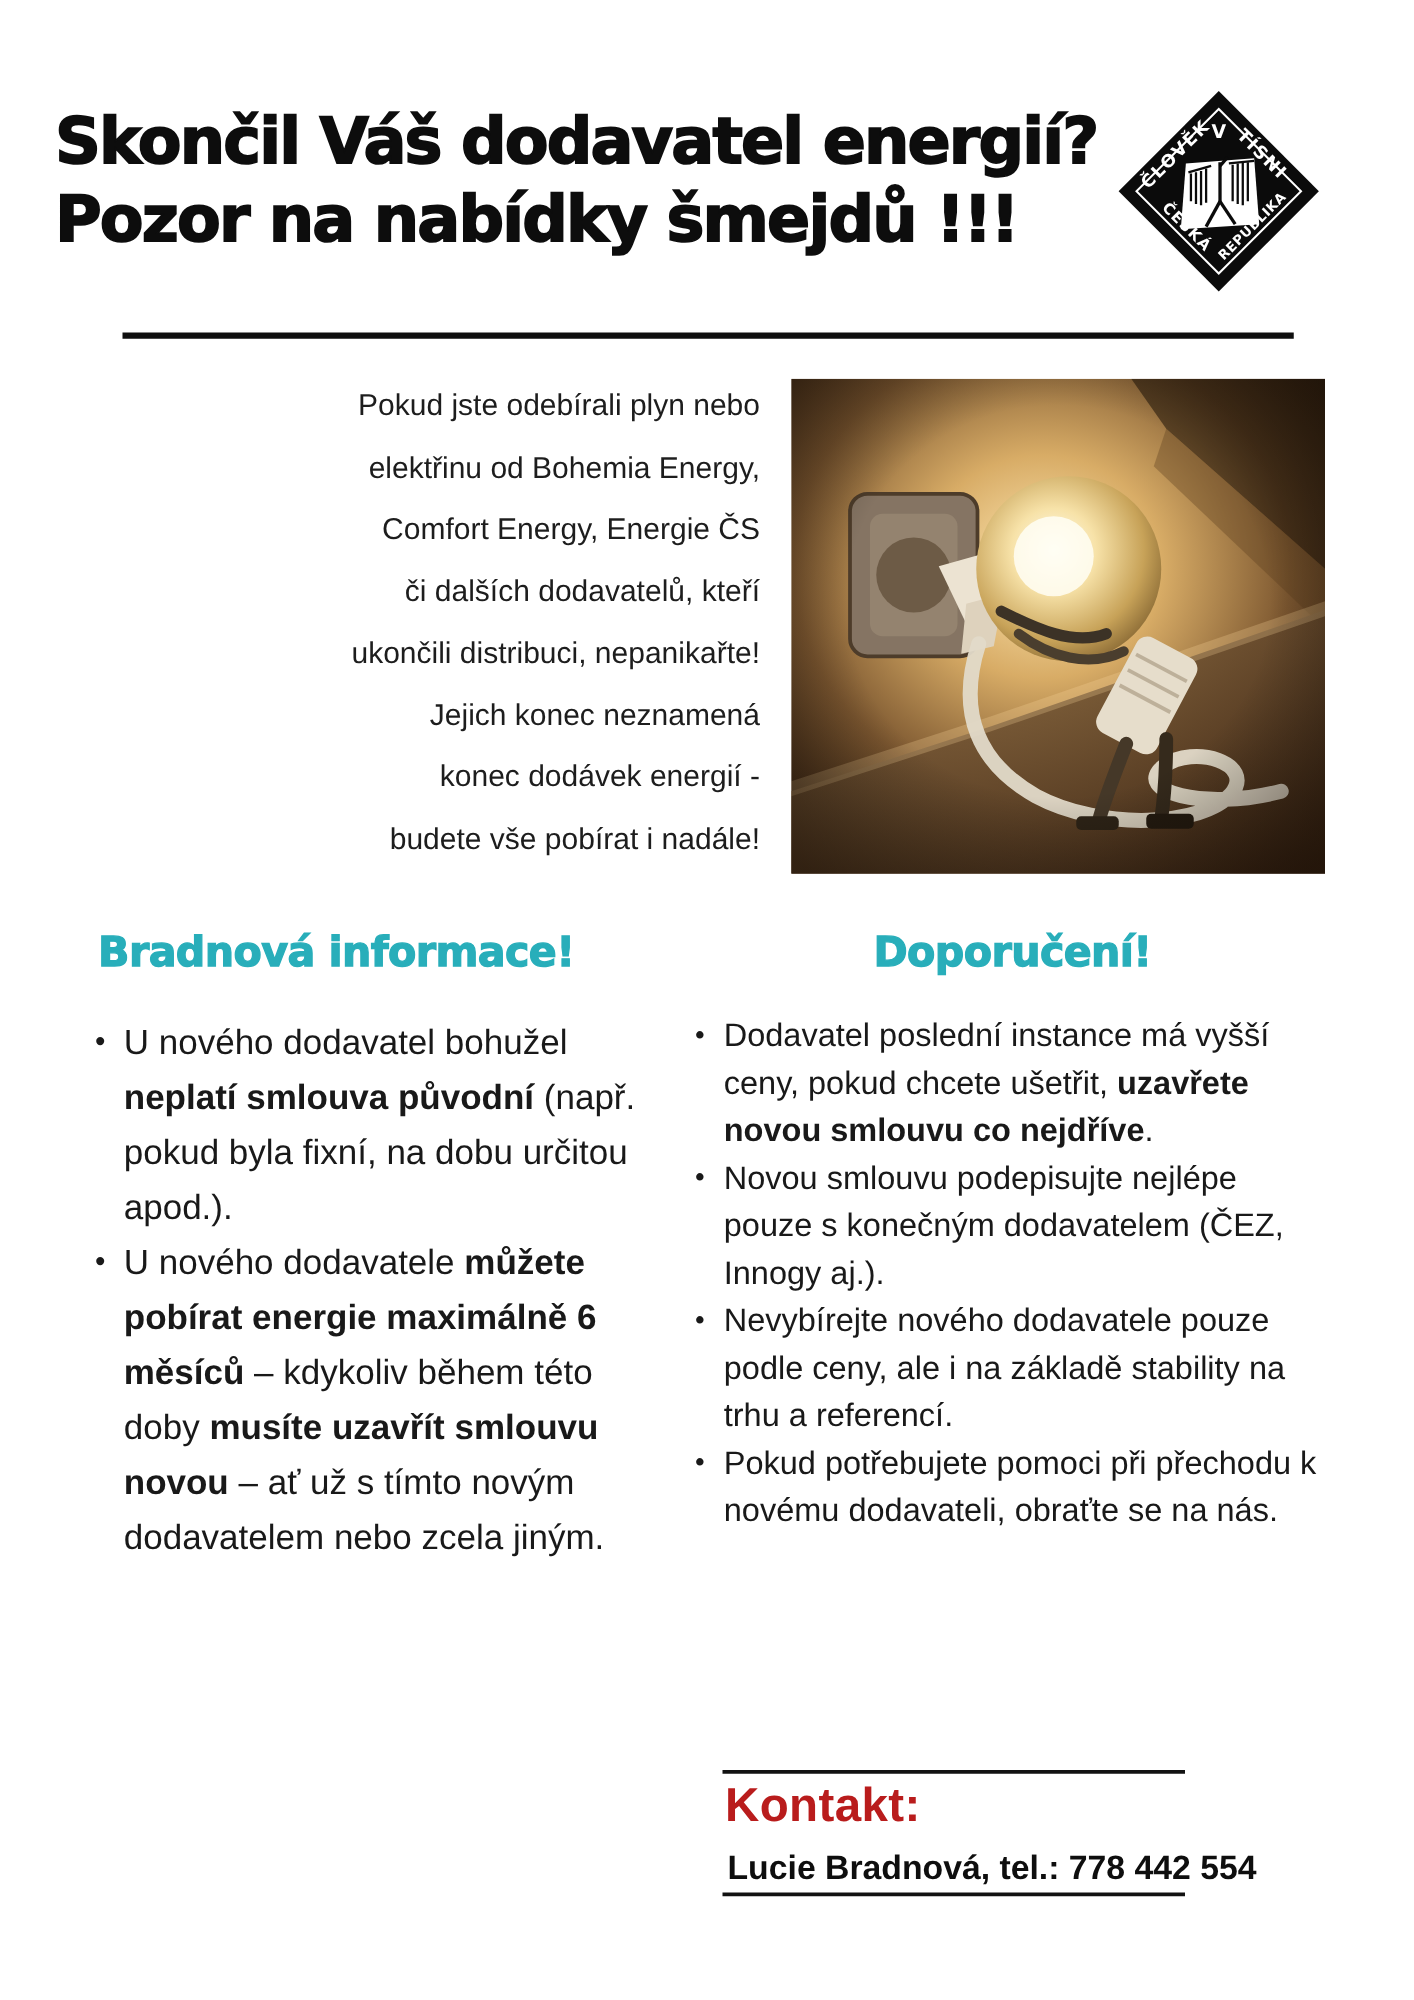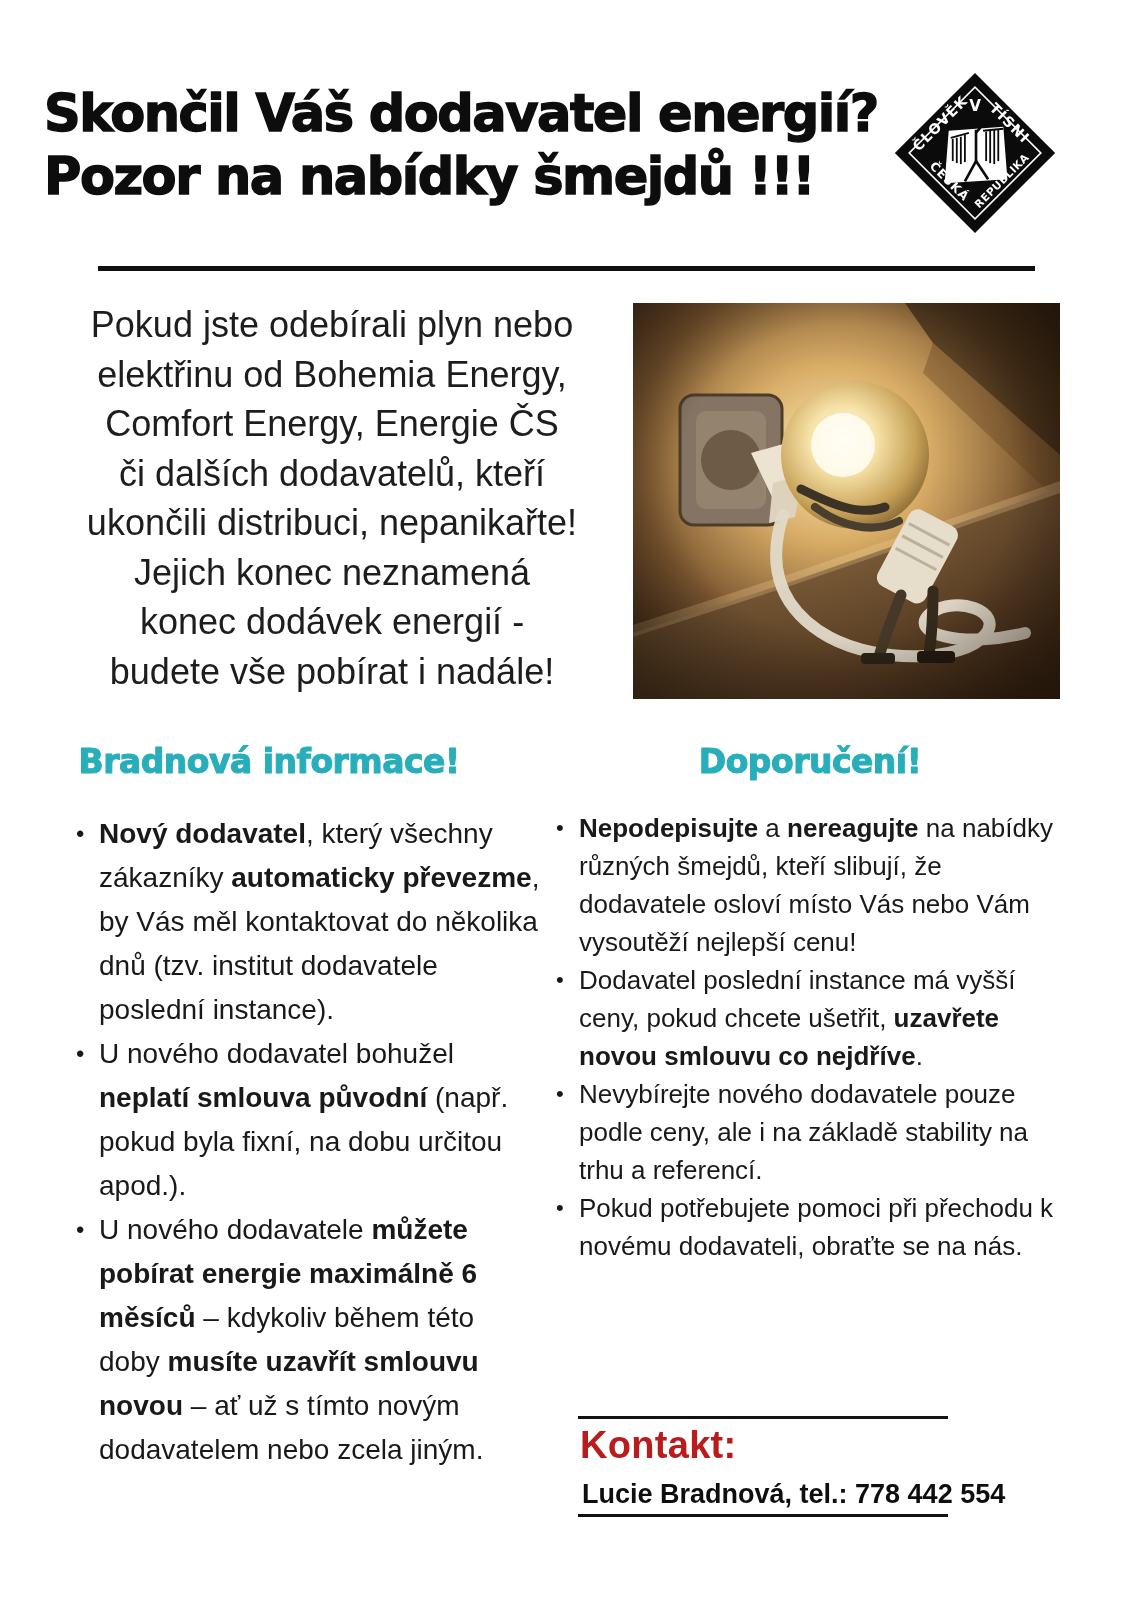--- a/index.html
+++ b/index.html
@@ -13,21 +13,21 @@
     position:absolute;left:44px;top:82px;width:860px;
     font-family:"DejaVu Sans","Liberation Sans",sans-serif;
     font-weight:900;font-size:51px;line-height:63px;letter-spacing:-1.5px;
     color:#0d0d0d;-webkit-text-stroke:1.4px #0d0d0d;
   }
   .logo{position:absolute;left:888px;top:66px;width:174px;height:176px;}
   .rule-top{position:absolute;left:98px;top:266px;width:937px;height:5px;background:#0f0f0f;}
   
   .intro{
     position:absolute;left:56px;top:300px;width:552px;
-    font-size:36px;line-height:49.5px;text-align:center;
+    font-size:24px;line-height:49.5px;text-align:right;
     white-space:pre-line;color:#1d1d1d;
   }
   
   .photo{position:absolute;left:633px;top:303px;width:427px;height:396px;}
   .photo svg{display:block;width:100%;height:100%;}
   
   .col-heading{
     position:absolute;top:742px;text-align:center;
     font-family:"DejaVu Sans","Liberation Sans",sans-serif;
     font-weight:700;font-size:33px;color:#28aeba;
@@ -164,27 +164,26 @@
     <rect x="228" y="350" width="34" height="11" rx="4" fill="#2e2417"></rect>
     <rect x="284" y="348" width="38" height="12" rx="4" fill="#241b10"></rect>
     <rect x="0" y="0" width="427" height="396" fill="url(#vig)"></rect>
   </svg>
 </div>
 
 <div class="col-heading heading-left">Bradnová informace!</div>
 <div class="col-heading heading-right">Doporučení!</div>
 
 <ul class="list list-left">
-    <li><span class="bseg">Nový dodavatel</span><span>, který všechny zákazníky </span><span class="bseg">automaticky převezme</span><span>, by Vás měl kontaktovat do několika dnů (tzv. institut dodavatele poslední instance).</span></li>
     <li><span>U nového dodavatel bohužel </span><span class="bseg">neplatí smlouva původní</span><span> (např. pokud byla fixní, na dobu určitou apod.).</span></li>
     <li><span>U nového dodavatele </span><span class="bseg">můžete pobírat energie maximálně 6 měsíců</span><span> – kdykoliv během této doby </span><span class="bseg">musíte uzavřít smlouvu novou</span><span> – ať už s tímto novým dodavatelem nebo zcela jiným.</span></li>
   </ul>
 <ul class="list list-right">
-    <li><span class="bseg">Nepodepisujte</span><span> a </span><span class="bseg">nereagujte</span><span> na nabídky různých šmejdů, kteří slibují, že dodavatele osloví místo Vás nebo Vám vysoutěží nejlepší cenu!</span></li>
     <li><span>Dodavatel poslední instance má vyšší ceny, pokud chcete ušetřit, </span><span class="bseg">uzavřete novou smlouvu co nejdříve</span><span>.</span></li>
+    <li><span>Novou smlouvu podepisujte nejlépe pouze s konečným dodavatelem (ČEZ, Innogy aj.).</span></li>
     <li><span>Nevybírejte nového dodavatele pouze podle ceny, ale i na základě stability na trhu a referencí.</span></li>
     <li><span>Pokud potřebujete pomoci při přechodu k novému dodavateli, obraťte se na nás.</span></li>
   </ul>
 
 <div class="contact-rule-1"></div>
 <div class="contact-heading">Kontakt:</div>
 <div class="contact-line">Lucie Bradnová, tel.: 778 442 554</div>
 <div class="contact-rule-2"></div>
 
 </body></html>

